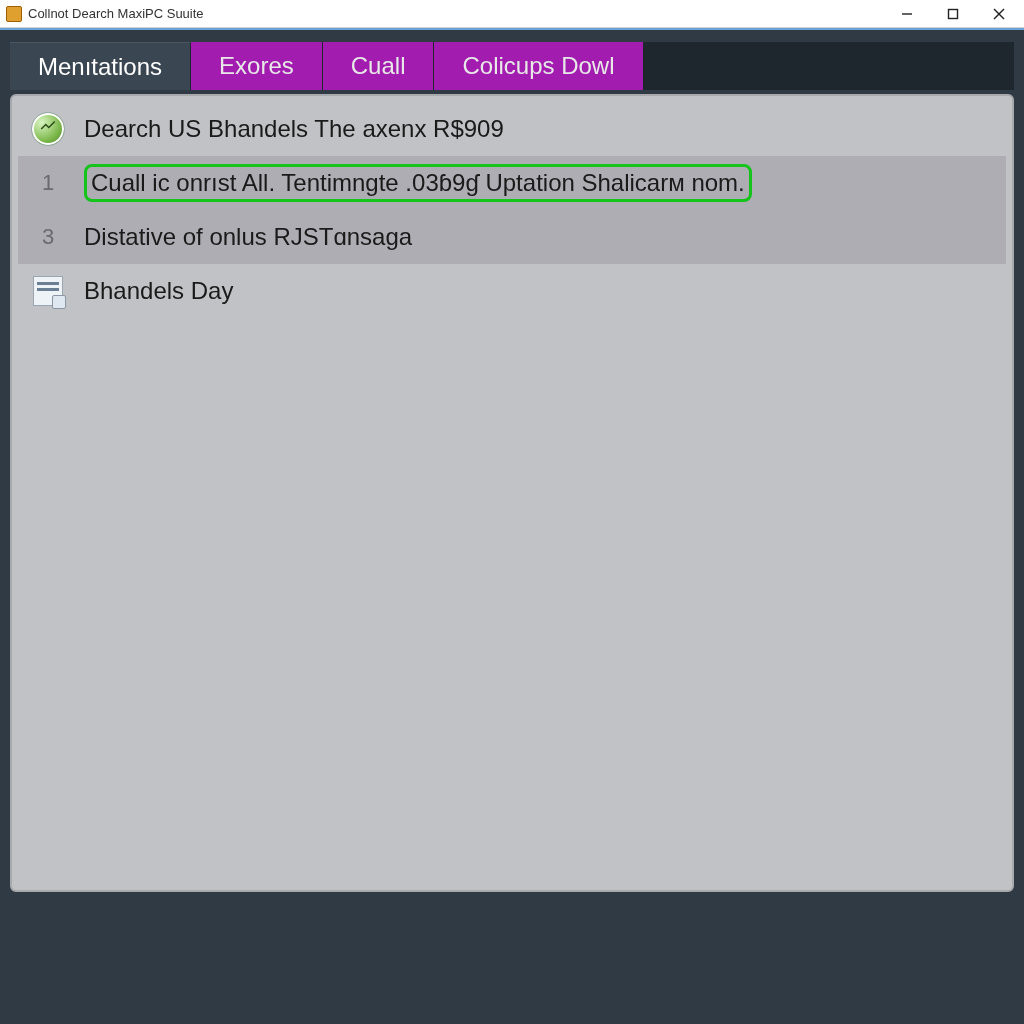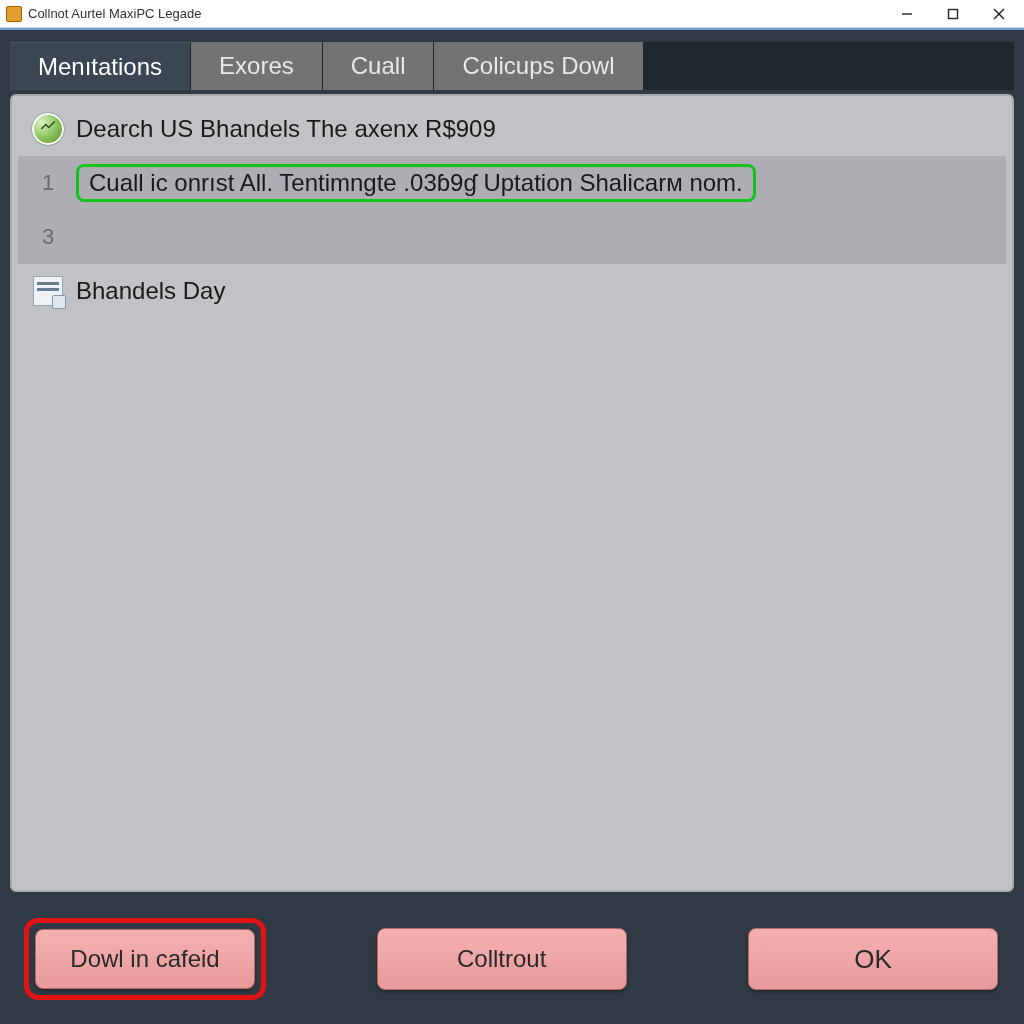--- a/index.html
+++ b/index.html
@@ -44,21 +44,21 @@
     margin-bottom: 4px;
   }
   .tab {
     flex: 0 0 auto;
     height: 48px;
     padding: 0 28px;
     display: flex; align-items: center; justify-content: center;
     color: #e8e8e8;
     font-size: 24px;
     border-right: 1px solid #1e262e;
-    background: #737373;
+    background: #a21caf;
     white-space: nowrap;
   }
   .tab.active {
     background: #3a4652;
     color: #ffffff;
     border-top: 1px solid #4a5662;
     border-left: 1px solid #4a5662;
   }
   .tab:first-child { border-left: none; }
   .tabs .spacer { flex: 1; background: #1e262e; }
@@ -85,26 +85,26 @@
   .row .icon-cell {
     width: 44px;
     display: flex; align-items: center; justify-content: center;
     flex: 0 0 44px;
   }
   .row .num {
     width: 44px; text-align: center;
     color: #6a6a6f; font-size: 22px;
     flex: 0 0 44px;
   }
-  .row .text-cell { flex: 1; padding-left: 6px; }
+  .row .text-cell { flex: 1; padding-left: 6px; margin-left: 8px; }
 
   .green-highlight {
     border: 3px solid #14c41a;
     border-radius: 8px;
-    padding: 2px 10px;
+    padding: 2px 4px;
     display: inline-block;
   }
 
   .round-icon {
     width: 34px; height: 34px; border-radius: 50%;
     background: radial-gradient(circle at 30% 30%, #d8f4c0, #7ab648 60%, #4d7d2c);
     border: 1px solid #9aa;
     box-shadow: inset 0 0 0 2px #fff;
     display:flex; align-items:center; justify-content:center;
   }
@@ -153,21 +153,21 @@
     display: inline-flex;
   }
   .red-ring .btn { min-width: 220px; height:60px; }
 
 </style>
 </head>
 <body>
 
 <div class="titlebar">
   <span class="app-icon"></span>
-  <span>Collnot Aurtel MaxiPC Legade</span>
+  <span>Collnot Dearch MaxiPC Suuite</span>
   <div class="win-controls">
     <div class="win-btn">
       <svg width="12" height="12" viewBox="0 0 12 12">
           <line x1="1" y1="6" x2="11" y2="6" stroke="#222" stroke-width="1.4"></line>
         </svg>
     </div>
     <div class="win-btn">
       <svg width="12" height="12" viewBox="0 0 12 12">
           <rect x="1.5" y="1.5" width="9" height="9" fill="none" stroke="#222" stroke-width="1.4"></rect>
         </svg>
@@ -206,32 +206,26 @@
 
     <div class="row alt">
       <span class="num">1</span>
       <span class="text-cell">
         <span class="green-highlight">Cuall ic onrıst All. Tentimngte .03ɓ9ɠ Uptation Shalicarм nom.</span>
       </span>
     </div>
 
     <div class="row alt">
       <span class="num">3</span>
+      <span class="text-cell">Distative of onlus RJSTɑnsaga</span>
     </div>
 
     <div class="row">
       <span class="icon-cell">
           <span class="doc-icon"></span>
         </span>
       <span class="text-cell">Bhandels Day</span>
     </div>
 
   </div>
 
-  <div class="button-bar">
-    <span class="red-ring">
-      <div class="btn">Dowl in cafeid</div>
-    </span>
-    <div class="btn mid">Colltrout</div>
-    <div class="btn ok">OK</div>
-  </div>
 
 </div>
 
 </body></html>

